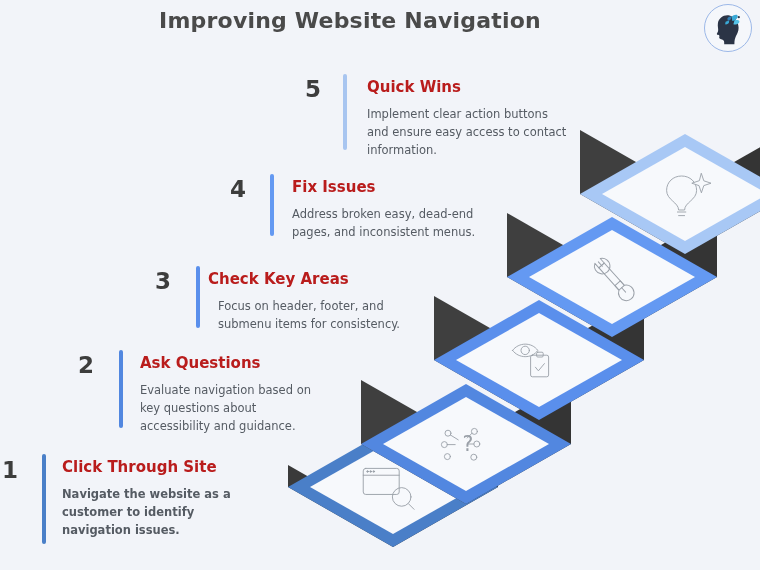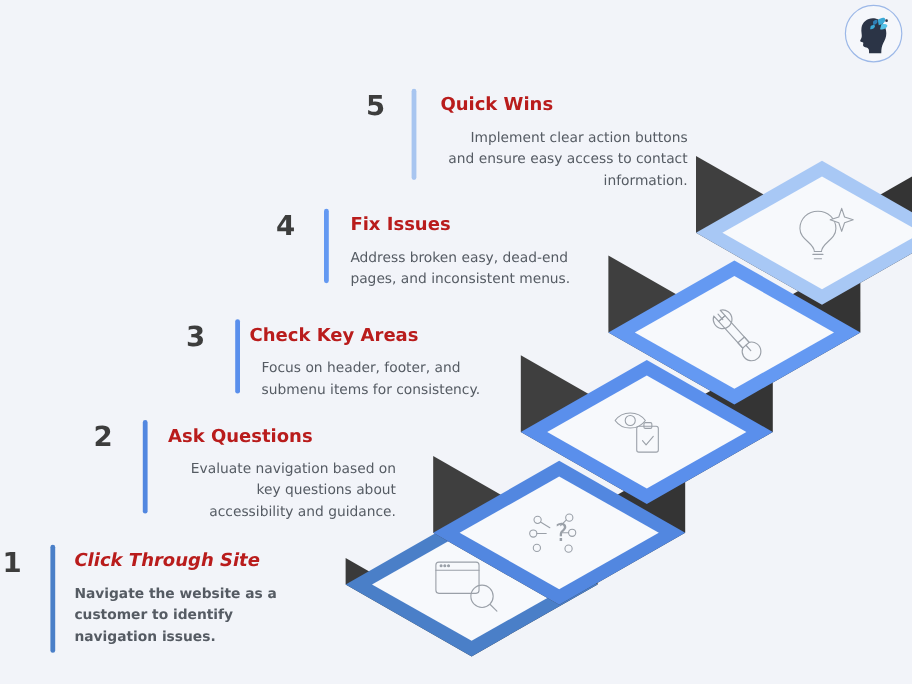--- a/index.html
+++ b/index.html
@@ -90,20 +90,21 @@
     color: #555b63;
     line-height: 1.55;
     font-family: "DejaVu Sans", sans-serif;
   }
 </style>
 </head>
 <body>
 
 <div id="canvas">
 
+  <div class="title">Improving Website Navigation</div>
 
   <div class="logo">
     <svg width="46" height="46" viewBox="0 0 46 46">
       <g>
         <path d="M24.5 10.5c-5.5-1.2-10.8 2.4-11.6 7.8-0.5 3.3 0.6 5.4 0.2 7.6-0.3 1.6-1.6 2.6-1.2 3.4 0.4 0.8 2 0.5 2.4 1.2 0.4 0.8-0.4 2 0.1 2.8 0.6 1 2.6 1 3.6 1.6 1.4 0.8 1.2 2.4 1.2 4.4h10.2c0-3.4 0.4-5.6 1.6-8.2 1.3-2.7 2.6-4.8 2.6-8.4 0-5.6-3.6-10.8-9.1-12.2z" fill="#2b3446"></path>
         <path d="M26.5 11.6c1.8-1.4 4.3-2.4 5.6-1.6 1.2 0.8 0.6 2.6-0.4 3.8-1 1.2-2.8 2-4.4 2.2z" fill="#3aa9d6"></path>
         <path d="M29.5 15.3c1.9-0.6 4.1-0.5 4.8 0.6 0.6 1.1-0.6 2.5-2 3.1-1.3 0.6-2.9 0.6-3.9 0.3z" fill="#55c3e8"></path>
         <path d="M22.4 13.2c1.1-1.2 2.6-2.1 3.4-1.6 0.8 0.5 0.5 1.9-0.2 2.8-0.7 0.9-1.9 1.4-2.8 1.5z" fill="#2f7fb5"></path>
         <path d="M20.6 16.7c1.3-0.8 2.8-1.1 3.4-0.4 0.5 0.7-0.1 1.9-1.1 2.5-0.9 0.6-2.1 0.7-2.8 0.5z" fill="#3aa9d6"></path>
         <circle cx="33.8" cy="12.2" r="1.1" fill="#2b3446"></circle>
@@ -196,44 +197,44 @@
         <line x1="-4" y1="36" x2="6" y2="36"></line>
         <path d="M34,-34 L38,-22 L50,-18 L38,-14 L34,-2 L30,-14 L18,-18 L30,-22 Z" fill="#f7f9fc"></path>
       </g>
     </g>
   </svg>
 
   <div class="step-text">
     <div class="step-num" style="left:305px; top:78px;">5</div>
     <div class="divider" style="left:343px; top:74px; height:76px; background:#a8c5f0;"></div>
     <div class="step-head" style="left:367px; top:78px;">Quick Wins</div>
-    <div class="step-body" style="left:367px; top:106px; width:206px;text-align:right;">Implement clear action buttons and ensure easy access to contact information.</div>
+    <div class="step-body" style="left:367px; top:106px; width:206px;">Implement clear action buttons and ensure easy access to contact information.</div>
   </div>
 
   <div class="step-text">
     <div class="step-num" style="left:230px; top:178px;">4</div>
     <div class="divider" style="left:270px; top:174px; height:62px; background:#6499f2;"></div>
     <div class="step-head" style="left:292px; top:178px;">Fix Issues</div>
     <div class="step-body" style="left:292px; top:206px; width:210px;">Address broken easy, dead-end pages, and inconsistent menus.</div>
   </div>
 
   <div class="step-text">
     <div class="step-num" style="left:155px; top:270px;">3</div>
     <div class="divider" style="left:196px; top:266px; height:62px; background:#5a8fec;"></div>
     <div class="step-head" style="left:208px; top:270px;">Check Key Areas</div>
     <div class="step-body" style="left:218px; top:298px; width:200px;">Focus on header, footer, and submenu items for consistency.</div>
   </div>
 
   <div class="step-text">
     <div class="step-num" style="left:78px; top:354px;">2</div>
     <div class="divider" style="left:119px; top:350px; height:78px; background:#5287e0;"></div>
     <div class="step-head" style="left:140px; top:354px;">Ask Questions</div>
-    <div class="step-body" style="left:140px; top:382px; width:190px;text-align:right;">Evaluate navigation based on key questions about accessibility and guidance.</div>
+    <div class="step-body" style="left:140px; top:382px; width:190px;">Evaluate navigation based on key questions about accessibility and guidance.</div>
   </div>
 
   <div class="step-text">
     <div class="step-num" style="left:2px; top:459px;">1</div>
     <div class="divider" style="left:42px; top:454px; height:90px; background:#4a7fc8;"></div>
-    <div class="step-head" style="left:62px; top:458px;font-style:italic;">Click Through Site</div>
+    <div class="step-head" style="left:62px; top:458px;">Click Through Site</div>
     <div class="step-body" style="left:62px; top:486px; width:200px;font-weight:bold;">Navigate the website as a customer to identify navigation issues.</div>
   </div>
 
 </div>
 
 </body></html>

